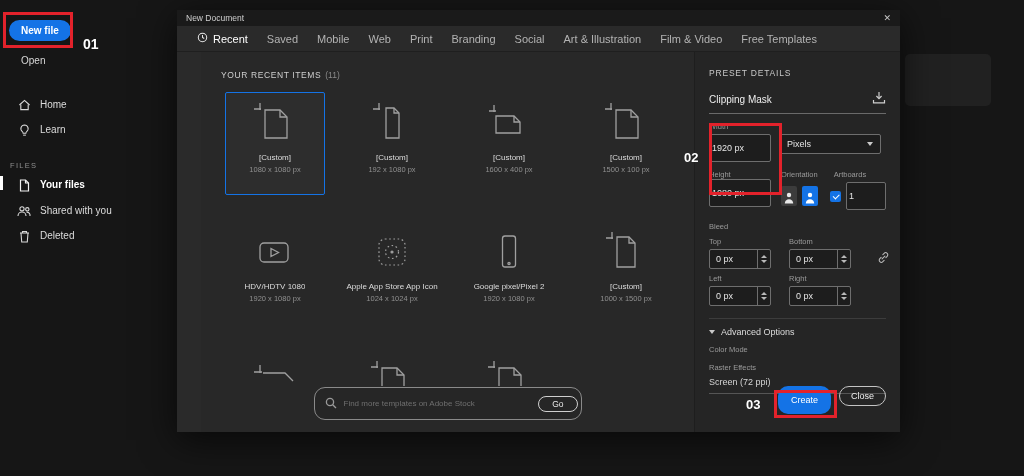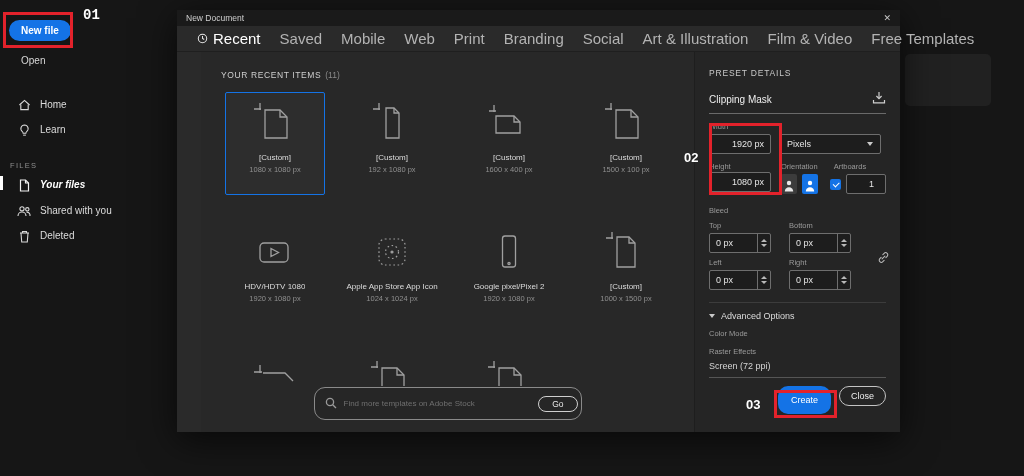--- a/index.html
+++ b/index.html
@@ -12,34 +12,34 @@
   .sidebar{position:absolute;left:0;top:0;width:176px;height:100%;}
   .btn-new-file{position:absolute;left:9px;top:20px;height:21px;padding:0 12px;
     background:var(--accent);border:none;border-radius:11px;color:#fff;
     font-size:10px;font-weight:bold;font-family:inherit;}
   .open-label{position:absolute;left:21px;top:55px;font-size:10px;color:#d8d8d8;}
   .nav{position:absolute;left:0;top:92px;width:100%;}
   .nav-item{display:flex;align-items:flex-start;gap:9px;padding:6.5px 0 6.5px 17px;
     font-size:10px;color:#dcdcdc;position:relative;white-space:nowrap;}
   .nav-item .nicon{width:14px;display:flex;justify-content:center;}
   .files-header{margin:18px 0 2px 10px;font-size:7.5px;letter-spacing:1.3px;color:#8f8f8f;}
-  .nav-item.active{font-weight:bold;color:#fff;font-style:italic;}
+  .nav-item.active{font-weight:bold;color:#fff;}
   .nav-item.active::before{content:"";position:absolute;left:0;top:4px;width:3px;height:14px;background:#fff;}
 
   .bg-card{position:absolute;left:905px;top:54px;width:86px;height:52px;background:#212121;border-radius:5px;}
 
   
   .dialog{position:absolute;left:177px;top:10px;width:723px;height:422px;background:#2a2a2a;
     box-shadow:0 8px 34px rgba(0,0,0,.65);}
   .titlebar{height:16px;background:#1a1a1a;display:flex;align-items:center;
     justify-content:space-between;padding:0 9px;font-size:8.5px;color:#cfcfcf;}
   .close-x{font-size:9px;color:#c8c8c8;}
   .tabs{height:26px;display:flex;align-items:center;gap:19px;padding:0 20px;
     background:#2a2a2a;border-bottom:1px solid #1f1f1f;}
-  .tab{font-size:15px;color:#b3b3b3;display:flex;align-items:center;gap:5px;white-space:nowrap;}
+  .tab{font-size:11px;color:#b3b3b3;display:flex;align-items:center;gap:5px;white-space:nowrap;}
   .tab.active{color:#fff;}
   .content{position:absolute;top:42px;bottom:0;left:0;right:0;display:flex;margin-left:24px;}
 
   
   .left-pane{width:523px;position:relative;background:#282828;overflow:hidden;}
   .recent-header{position:absolute;left:20px;top:18px;font-size:8.5px;color:#cfcfcf;letter-spacing:.6px;}
   .recent-count{color:#8a8a8a;margin-left:4px;letter-spacing:0;}
   .grid{position:absolute;left:24px;top:40px;width:451px;height:294px;overflow:hidden;
     display:grid;grid-template-columns:repeat(4,100px);grid-auto-rows:103px;column-gap:17px;row-gap:26px;}
   .card{display:flex;flex-direction:column;align-items:center;padding-top:8px;
@@ -59,22 +59,22 @@
     color:#e8e8e8;font-size:8.5px;display:flex;align-items:center;font-family:inherit;}
 
   
   .preset-pane{flex:1;background:#252525;border-left:1px solid #1e1e1e;position:relative;padding:0 14px;}
   .preset-header{margin-top:16px;font-size:8.5px;letter-spacing:.8px;color:#c8c8c8;}
   .name-row{margin-top:12px;display:flex;align-items:center;justify-content:space-between;
     border-bottom:1px solid #6a6a6a;padding-bottom:5px;}
   .name-value{font-size:10px;color:#eee;}
   .field-label{font-size:7.5px;color:#9a9a9a;margin-top:8px;}
   .w-row{margin-top:3px;display:flex;gap:8px;}
-  .input-box{width:62px;height:20px;background:#1d1d1d;border:1px solid #6e6e6e;border-radius:2px;
-    display:flex;align-items:center;padding-left:22px;font-size:9px;color:#e5e5e5;
+  .input-box{width:62px;height:28px;background:#1d1d1d;border:1px solid #6e6e6e;border-radius:2px;
+    display:flex;align-items:center;padding-left:2px;font-size:9px;color:#e5e5e5;
     font-family:inherit;outline:none;}
   input.input-box{display:inline-block;padding-top:0;}
   .select-box{height:20px;background:#1d1d1d;border:1px solid #6e6e6e;border-radius:2px;
     display:flex;align-items:center;justify-content:space-between;padding:0 7px;
     font-size:9px;color:#e5e5e5;}
   .select-units{width:102px;}
   .chev{width:0;height:0;border-left:3.5px solid transparent;border-right:3.5px solid transparent;
     border-top:4px solid #c9c9c9;}
   .two-col{display:flex;gap:10px;}
   .labels-row{display:flex;gap:16px;font-size:7.5px;color:#9a9a9a;margin-top:8px;}
@@ -108,21 +108,21 @@
     color:#fff;font-size:9px;font-family:inherit;}
   .close-btn{height:20px;padding:0 11px;background:transparent;border:1px solid #c4c4c4;
     border-radius:10px;color:#eee;font-size:9px;font-family:inherit;}
 
   
   .redbox{position:absolute;border:3px solid var(--annotation);z-index:60;}
   #rb1{left:3px;top:12px;width:70px;height:36px;}
   #rb2{left:709px;top:123px;width:73px;height:72px;}
   #rb3{left:774px;top:390px;width:63px;height:28px;}
   .step-num{position:absolute;z-index:60;color:#fff;font-weight:bold;}
-  #s1{left:83px;top:7px;font-size:14px;font-family:Liberation Mono, monospace;}
+  #s1{left:83px;top:36px;font-size:14px;}
   #s2{left:684px;top:150px;font-size:13px;}
   #s3{left:746px;top:397px;font-size:13px;}
 </style>
 </head>
 <body>
 
 <aside class="sidebar">
   <button class="btn-new-file">New file</button>
   <div class="open-label">Open</div>
 

